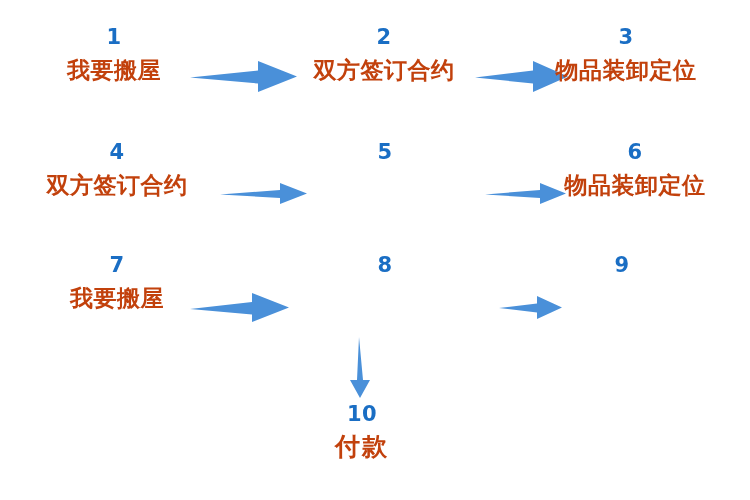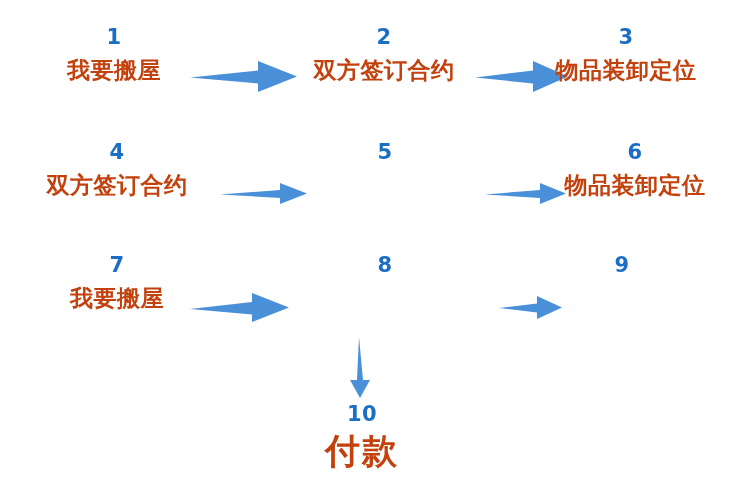--- a/index.html
+++ b/index.html
@@ -44,21 +44,21 @@
     line-height: 1.0;
     margin-top: 11px;
     letter-spacing: 0.5px;
   }
   .step.final .step-number {
     font-size: 21px;
     margin-bottom: 2px;
     text-align: center;
   }
   .step.final .step-label {
-    font-size: 35px;
+    font-size: 25px;
     margin-top: 9px;
     letter-spacing: 2px;
   }
 
   
   .arrow {
     position: absolute;
   }
   .arrow svg {
     display: block;

